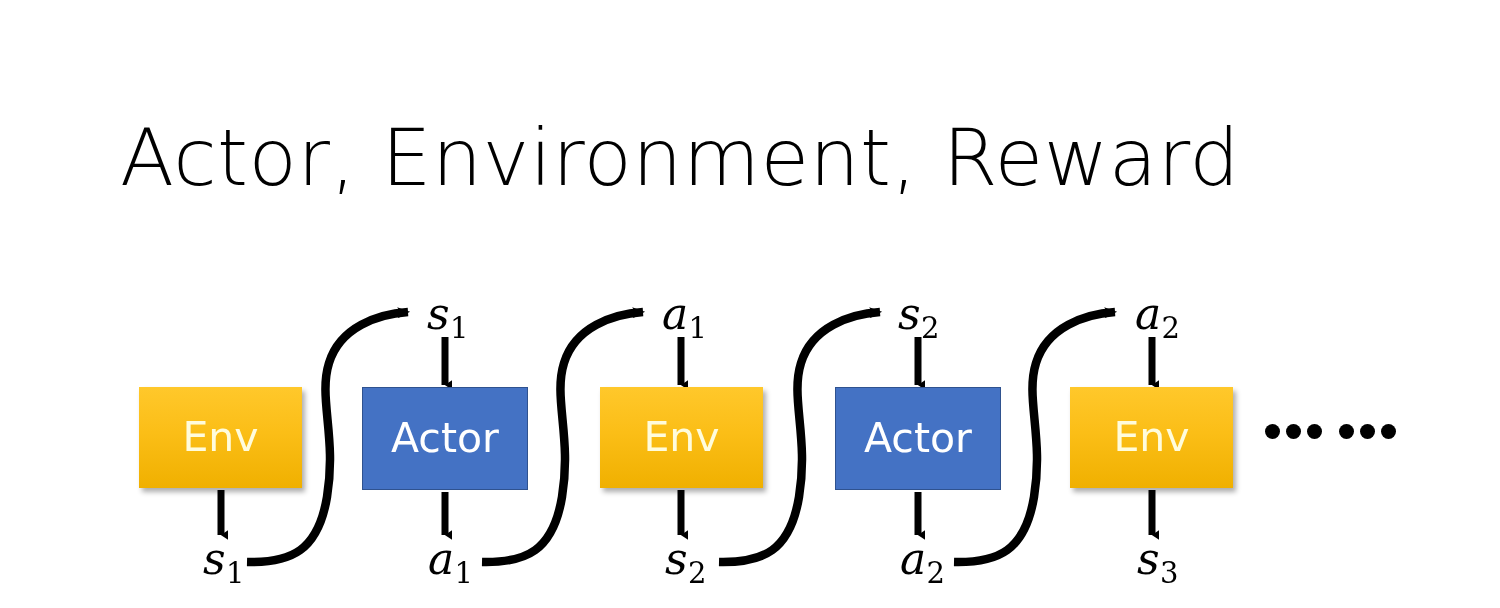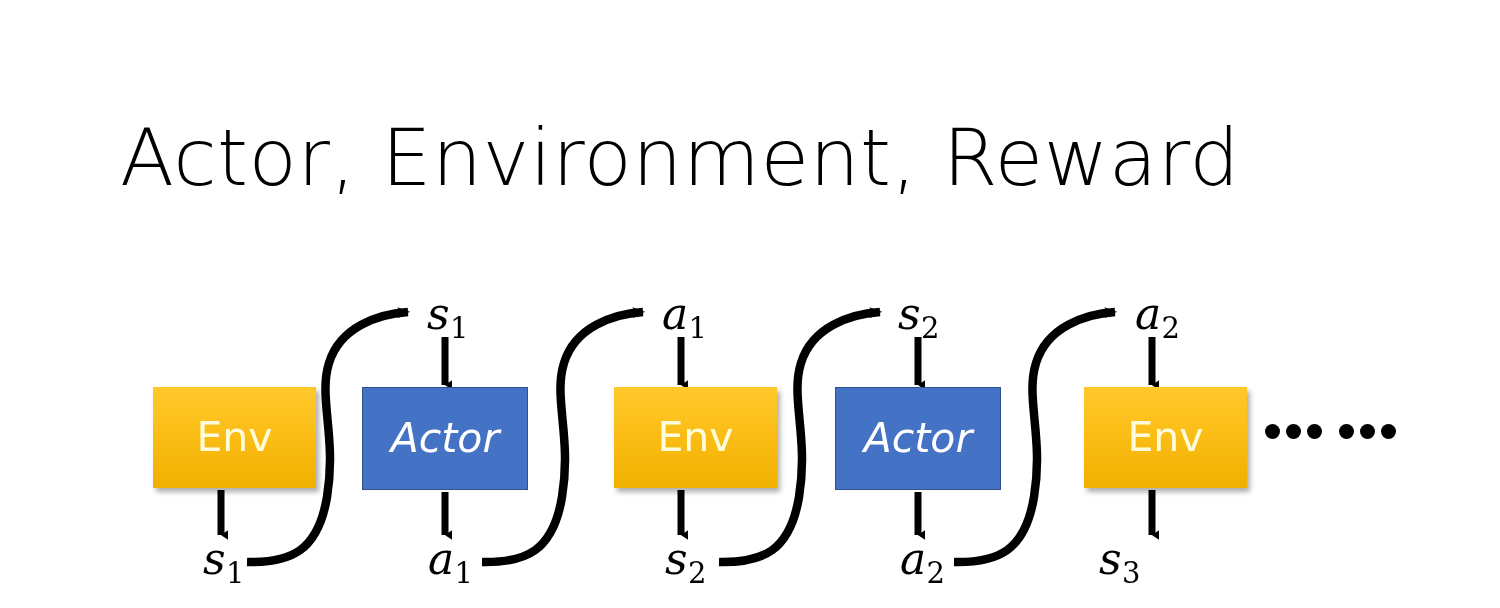--- a/index.html
+++ b/index.html
@@ -55,28 +55,26 @@
     font-weight: 400;
     font-size: 41px;
     line-height: 1;
     white-space: nowrap;
   }
   .node-env {
     background: linear-gradient(180deg, #FFC82B 0%, #FBBE17 45%, #F0B000 100%);
     color: #FFFCDC;
     border: none;
     box-shadow: 3px 4px 5px rgba(0,0,0,0.32);
-    margin-left: 14px;
   }
   .node-actor {
     background: #4472C4;
     color: #FFFFFF;
     border: 1.5px solid #2F528F;
     box-shadow: none;
-    font-style: italic;
   }
 
   
   .math-label {
     position: absolute;
     font-family: "DejaVu Serif", "Liberation Serif", serif;
     font-style: italic;
     font-size: 44px;
     line-height: 1;
     color: #000000;
@@ -158,21 +156,21 @@
 
   <div id="labels-layer">
       <div class="math-label" style="left: 427px; top: 292px;"><span>s</span><sub>1</sub></div>
       <div class="math-label" style="left: 662px; top: 292px;"><span>a</span><sub>1</sub></div>
       <div class="math-label" style="left: 898px; top: 292px;"><span>s</span><sub>2</sub></div>
       <div class="math-label" style="left: 1135px; top: 292px;"><span>a</span><sub>2</sub></div>
       <div class="math-label" style="left: 203px; top: 537px;"><span>s</span><sub>1</sub></div>
       <div class="math-label" style="left: 428px; top: 537px;"><span>a</span><sub>1</sub></div>
       <div class="math-label" style="left: 665px; top: 537px;"><span>s</span><sub>2</sub></div>
       <div class="math-label" style="left: 900px; top: 537px;"><span>a</span><sub>2</sub></div>
-      <div class="math-label" style="left: 1099px; top: 537px;"><span>s</span><sub>3</sub></div>
+      <div class="math-label" style="left: 1137px; top: 537px;"><span>s</span><sub>3</sub></div>
     </div>
 
   <div id="ellipsis">
       <span class="dot"></span>
       <span class="dot"></span>
       <span class="dot"></span>
       <span class="gap"></span>
       <span class="dot"></span>
       <span class="dot"></span>
       <span class="dot"></span>

